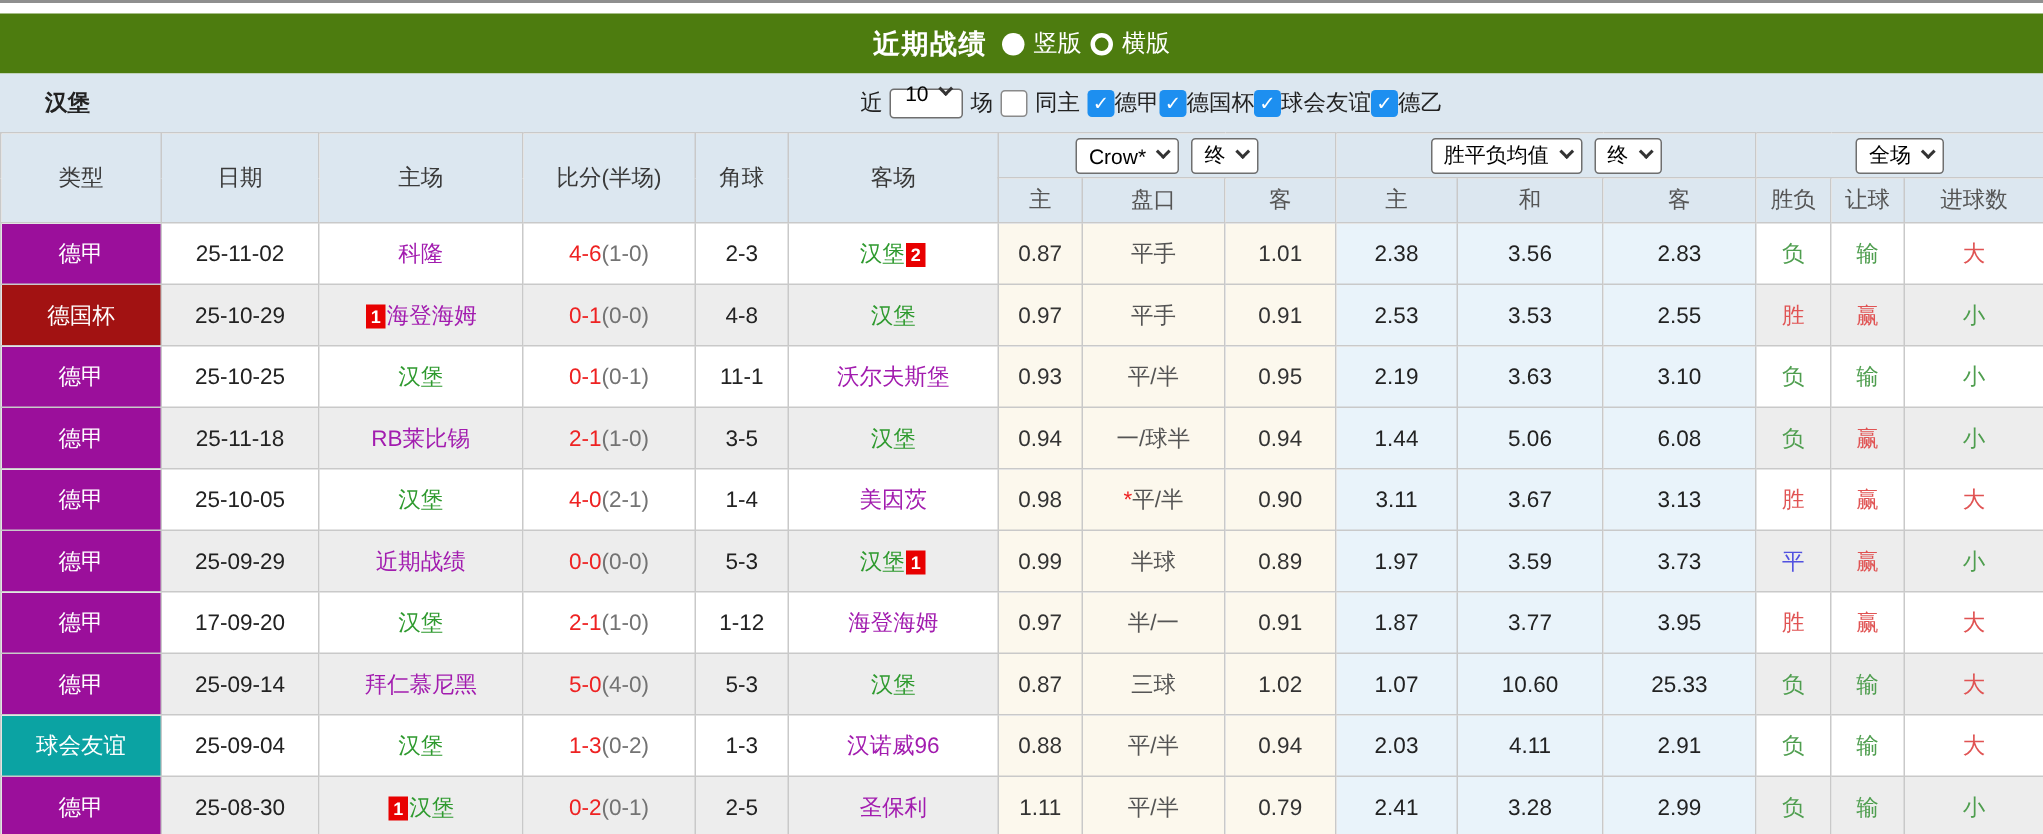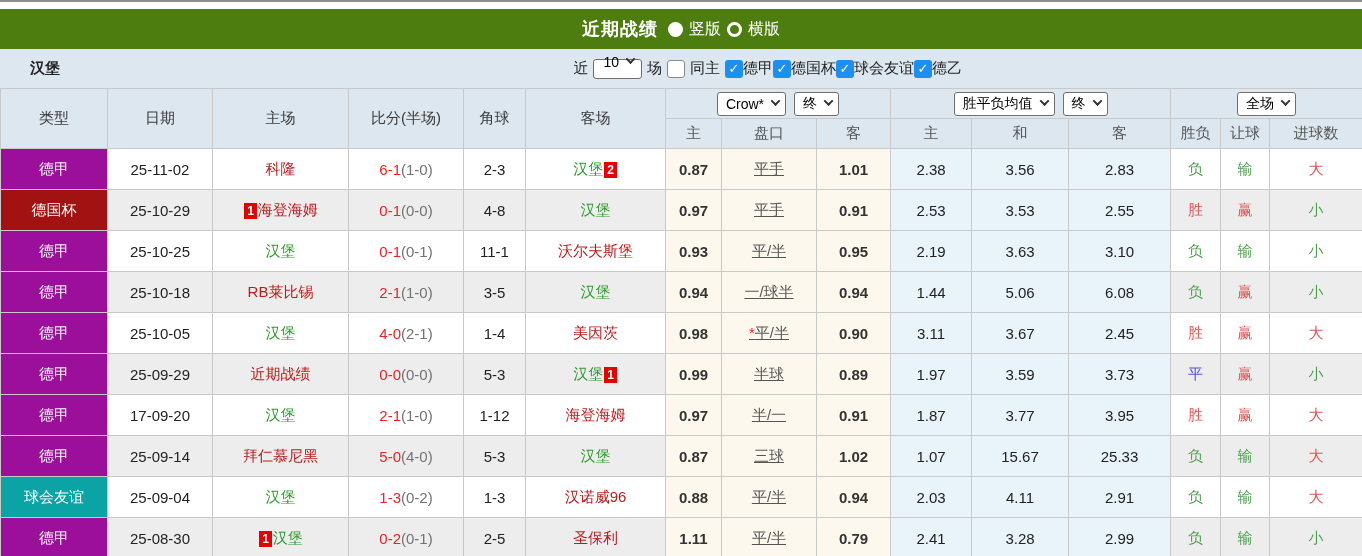--- a/index.html
+++ b/index.html
@@ -44,25 +44,25 @@
   th, td { border:1px solid #c9c9c9; text-align:center; overflow:hidden; white-space:nowrap; }
   thead th { background:#dce7f0; font-weight:normal; color:#3a3a3a; font-size:15px; }
   tr.h1 th { height:30px; }
   tr.h2 th { height:30px; color:#555; }
   .hdr-selects { display:flex; align-items:flex-start; justify-content:center; gap:8px; }
   .hdr-selects .select-box { height:24px; padding:1px 6px 1px 8px; }
   tbody td { height:41px; font-size:15px; color:#222; }
   tr.odd td { background:#ededed; }
   tr.even td { background:#ffffff; }
   td.c-league { color:#fff; font-size:15px; }
-  td.c-odds  { background:#fcf8ed !important; color:#333;font-weight:bold; }
-  td.c-line  { background:#fcf8ed !important; color:#555;text-decoration:underline; }
+  td.c-odds  { background:#fcf8ed !important; color:#333; }
+  td.c-line  { background:#fcf8ed !important; color:#555; }
   td.c-avg   { background:#e9f3fa !important; }
   .team-green { color:#2f9a2f; }
-  .team-black { color:#b91c1c; }
+  .team-black { color:#a21caf; }
   .score-main { color:#ee2222; }
   .score-half { color:#737373; }
   .star { color:#ee2222; }
   .rank-box {
     display:inline-block; background:#e80000; color:#fff; font-size:12px; font-weight:bold;
     line-height:16px; padding:0 3px; vertical-align:middle; margin:0 1px;
   }
   .res-red { color:#e05353; } .res-green { color:#4f9e4f; } .res-blue { color:#5151e0; }
 </style>
 </head>
@@ -176,21 +176,21 @@
         <th>胜负</th>
         <th>让球</th>
         <th>进球数</th>
       </tr>
   </thead>
   <tbody id="rows">
       <tr class="even">
         <td class="c-league" style="background: rgb(155, 15, 155);">德甲</td>
         <td>25-11-02</td>
         <td><span class="team-black">科隆</span></td>
-        <td><span class="score-main">6-1</span><span class="score-half">(1-0)</span></td>
+        <td><span class="score-main">4-6</span><span class="score-half">(1-0)</span></td>
         <td>2-3</td>
         <td><span class="team-green">汉堡</span><span class="rank-box">2</span></td>
         <td class="c-odds">0.87</td>
         <td class="c-line"><span>平手</span></td>
         <td class="c-odds">1.01</td>
         <td class="c-avg">2.38</td>
         <td class="c-avg">3.56</td>
         <td class="c-avg">2.83</td>
         <td><span class="res-green">负</span></td>
         <td><span class="res-green">输</span></td>
@@ -225,21 +225,21 @@
         <td class="c-odds">0.95</td>
         <td class="c-avg">2.19</td>
         <td class="c-avg">3.63</td>
         <td class="c-avg">3.10</td>
         <td><span class="res-green">负</span></td>
         <td><span class="res-green">输</span></td>
         <td><span class="res-green">小</span></td>
       </tr>
       <tr class="odd">
         <td class="c-league" style="background: rgb(155, 15, 155);">德甲</td>
-        <td>25-10-18</td>
+        <td>25-11-18</td>
         <td><span class="team-black">RB莱比锡</span></td>
         <td><span class="score-main">2-1</span><span class="score-half">(1-0)</span></td>
         <td>3-5</td>
         <td><span class="team-green">汉堡</span></td>
         <td class="c-odds">0.94</td>
         <td class="c-line"><span>一/球半</span></td>
         <td class="c-odds">0.94</td>
         <td class="c-avg">1.44</td>
         <td class="c-avg">5.06</td>
         <td class="c-avg">6.08</td>
@@ -252,21 +252,21 @@
         <td>25-10-05</td>
         <td><span class="team-green">汉堡</span></td>
         <td><span class="score-main">4-0</span><span class="score-half">(2-1)</span></td>
         <td>1-4</td>
         <td><span class="team-black">美因茨</span></td>
         <td class="c-odds">0.98</td>
         <td class="c-line"><span class="star">*</span><span>平/半</span></td>
         <td class="c-odds">0.90</td>
         <td class="c-avg">3.11</td>
         <td class="c-avg">3.67</td>
-        <td class="c-avg">2.45</td>
+        <td class="c-avg">3.13</td>
         <td><span class="res-red">胜</span></td>
         <td><span class="res-red">赢</span></td>
         <td><span class="res-red">大</span></td>
       </tr>
       <tr class="odd">
         <td class="c-league" style="background: rgb(155, 15, 155);">德甲</td>
         <td>25-09-29</td>
         <td><span class="team-black">近期战绩</span></td>
         <td><span class="score-main">0-0</span><span class="score-half">(0-0)</span></td>
         <td>5-3</td>
@@ -302,21 +302,21 @@
         <td class="c-league" style="background: rgb(155, 15, 155);">德甲</td>
         <td>25-09-14</td>
         <td><span class="team-black">拜仁慕尼黑</span></td>
         <td><span class="score-main">5-0</span><span class="score-half">(4-0)</span></td>
         <td>5-3</td>
         <td><span class="team-green">汉堡</span></td>
         <td class="c-odds">0.87</td>
         <td class="c-line"><span>三球</span></td>
         <td class="c-odds">1.02</td>
         <td class="c-avg">1.07</td>
-        <td class="c-avg">15.67</td>
+        <td class="c-avg">10.60</td>
         <td class="c-avg">25.33</td>
         <td><span class="res-green">负</span></td>
         <td><span class="res-green">输</span></td>
         <td><span class="res-red">大</span></td>
       </tr>
       <tr class="even">
         <td class="c-league" style="background: rgb(11, 163, 163);">球会友谊</td>
         <td>25-09-04</td>
         <td><span class="team-green">汉堡</span></td>
         <td><span class="score-main">1-3</span><span class="score-half">(0-2)</span></td>

